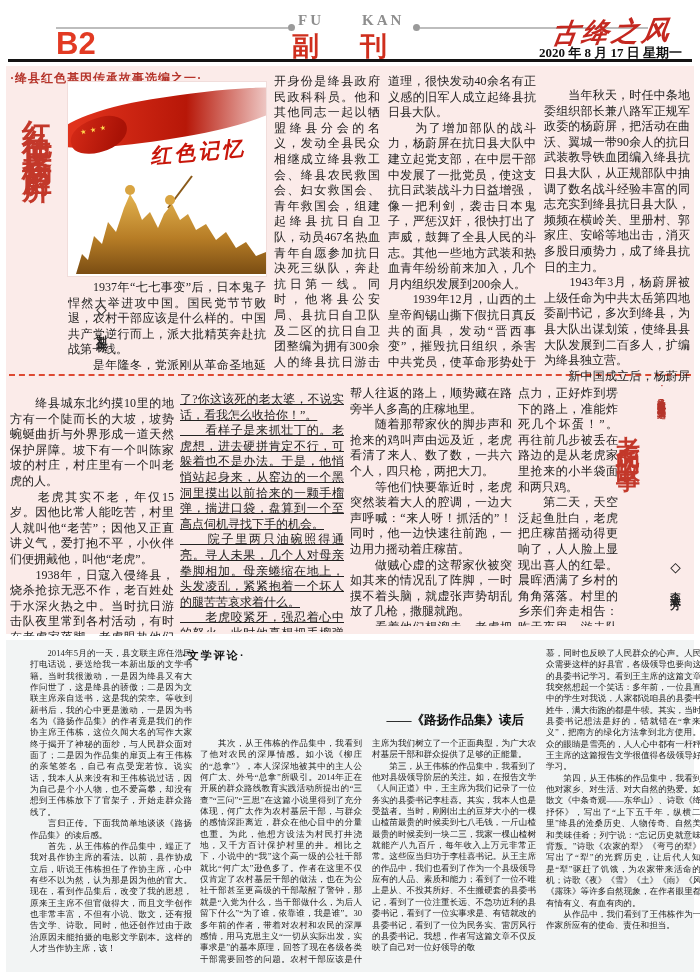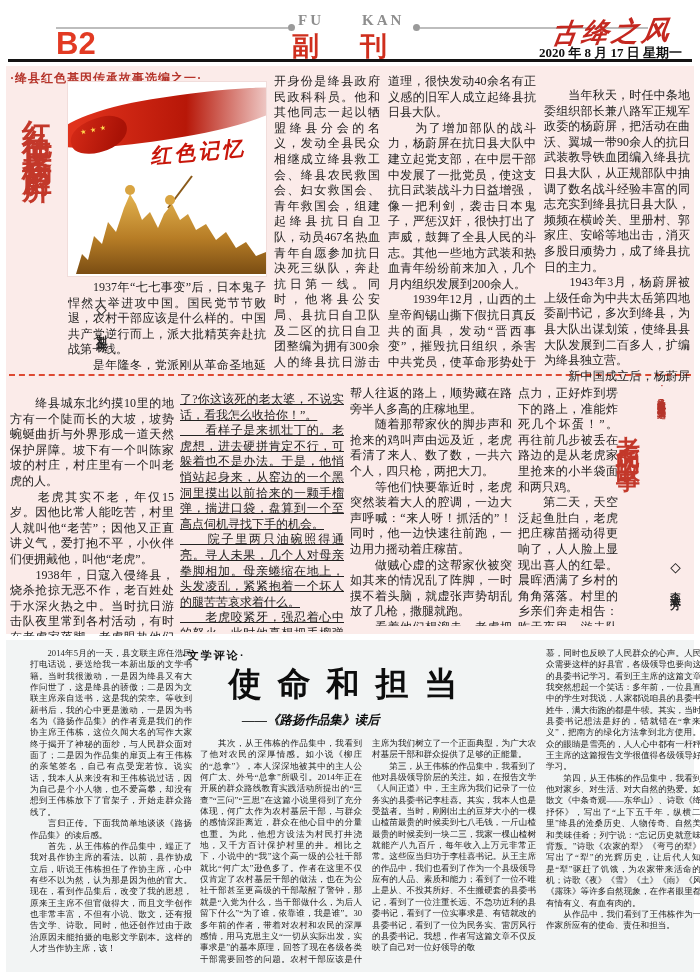--- a/index.html
+++ b/index.html
@@ -50,22 +50,22 @@
   .vtitle2{position:absolute;left:606px;top:40px;height:196px;font-size:24px;font-weight:bold;
            color:#c3382a;letter-spacing:8px;}
   .series2{position:absolute;left:650px;top:4px;height:230px;font-size:8.5px;}
   .byline2{position:absolute;left:662px;top:178px;height:76px;}
   
   .a3{position:absolute;left:6px;top:640px;width:688px;height:332px;background:#f2f4f4;}
   .a3 .col{font-size:8.6px;line-height:1.32;color:#242424;margin-left:20px;}
   .kicker{position:absolute;left:176px;top:8px;font-size:11px;font-weight:bold;color:#111;letter-spacing:2px;}
   .rtitle{position:absolute;left:172px;top:22px;width:346px;text-align:center;font-size:33px;
           font-weight:bold;letter-spacing:16px;color:#0d0d0d;}
-  .rsub{position:absolute;left:236px;top:72px;width:282px;text-align:left;font-size:12.5px;
-        font-weight:bold;color:#0d0d0d;font-style:italic;}
+  .rsub{position:absolute;left:236px;top:72px;width:282px;text-align:right;font-size:12.5px;
+        font-weight:bold;color:#0d0d0d;}
   .signature{position:absolute;left:518px;top:300px;width:168px;text-align:center;font-size:13.5px;
              font-weight:bold;letter-spacing:10px;color:#111;}
 </style>
 </head>
 <body>
 
 <div class="page">
 
   <div class="hdr-line" style="left:56px;width:232px;"></div>
   <div class="hdr-dot" style="left:288px;"></div>
@@ -157,21 +157,20 @@
       <div class="vt byline byline2">◇ 李淑芳</div>
     </article>
   </div>
 
   <section class="a3">
     <div class="col" style="left:4px;top:8px;width:162px;height:318px;">　　2014年5月的一天，县文联主席任浩民打电话说，要送给我一本新出版的文学书籍。当时我很激动，一是因为绛县又有大作问世了，这是绛县的骄傲；二是因为文联主席亲自送书，这是我的荣幸。等收到新书后，我的心中更是激动，一是因为书名为《路扬作品集》的作者竟是我们的作协主席王伟栋，这位久闻大名的写作大家终于揭开了神秘的面纱，与人民群众面对面了；二是因为作品集的扉页上有王伟栋的亲笔签名，自己有点受宠若惊。说实话，我本人从来没有和王伟栋说过话，因为自己是个小人物，也不爱高攀，却没有想到王伟栋放下了官架子，开始走群众路线了。
 　　言归正传。下面我简单地谈谈《路扬作品集》的读后感。
 　　首先，从王伟栋的作品集中，端正了我对县作协主席的看法。以前，县作协成立后，听说王伟栋担任了作协主席，心中有些不以为然，认为那是因为他的官大。现在，看到作品集后，改变了我的思想，原来王主席不但官做得大，而且文学创作也非常丰富，不但有小说、散文，还有报告文学、诗歌。同时，他还创作过由于政治原因未能拍摄的电影文学剧本。这样的人才当作协主席，该！</div>
 
     <div class="kicker">·文学评论·</div>
-    <h1 class="rtitle" style="margin:0;">使命和担当</h1>
     <div class="rsub">——《路扬作品集》读后</div>
 
     <div class="col" style="left:174px;top:98px;width:162px;height:228px;">　　其次，从王伟栋的作品集中，我看到了他对农民的深厚情感。如小说《柳庄的“总拿”》，本人深深地被其中的主人公何广太、外号“总拿”所吸引。2014年正在开展的群众路线教育实践活动所提出的“三查”“三问”“三思”在这篇小说里得到了充分体现，何广太作为农村基层干部，与群众的感情深距离近，群众在他心目中的分量也重。为此，他想方设法为村民打井浇地，又千方百计保护村里的井。相比之下，小说中的“我”这个高一级的公社干部就比“何广太”逊色多了。作者在这里不仅仅肯定了农村基层干部的做法，也在为公社干部甚至更高级的干部敲醒了警钟，那就是“入党为什么，当干部做什么，为后人留下什么”“为了谁，依靠谁，我是谁”。30多年前的作者，带着对农村和农民的深厚感情，用马克思主义“一切从实际出发，实事求是”的基本原理，回答了现在各级各类干部需要回答的问题。农村干部应该是什么样的，王</div>
     <div class="col" style="left:346px;top:98px;width:164px;height:228px;">主席为我们树立了一个正面典型，为广大农村基层干部和群众提供了足够的正能量。
 　　第三，从王伟栋的作品集中，我看到了他对县级领导阶层的关注。如，在报告文学《人间正道》中，王主席为我们记录了一位务实的县委书记李桂喜。其实，我本人也是受益者。当时，刚刚出土的豆芽大小的一棵山楂苗最贵的时候卖到七八毛钱，一斤山楂最贵的时候卖到一块二三，我家一棵山楂树就能产八九百斤，每年收入上万元非常正常。这些应当归功于李桂喜书记。从王主席的作品中，我们也看到了作为一个县级领导应有的人品、素质和能力；看到了一位不唯上是从、不投其所好、不生搬硬套的县委书记，看到了一位注重长远、不急功近利的县委书记，看到了一位实事求是、有错就改的县委书记，看到了一位为民务实、雷厉风行的县委书记。我想，作者写这篇文章不仅反映了自己对一位好领导的敬</div>
     <div class="col" style="left:520px;top:8px;width:164px;height:288px;">慕，同时也反映了人民群众的心声。人民群众需要这样的好县官，各级领导也要向这样的县委书记学习。看到王主席的这篇文章，我突然想起一个笑话：多年前，一位县直初中的学生对我说，人家都说咱县的县委书记姓牛，满大街跑的都是牛犊。其实，当时的县委书记想法是好的，错就错在“拿来主义”，把南方的绿化方法拿到北方使用。群众的眼睛是雪亮的，人人心中都有一杆秤，王主席的这篇报告文学很值得各级领导好好学习。
 　　第四，从王伟栋的作品集中，我看到了他对家乡、对生活、对大自然的热爱。如，散文《中条奇观——东华山》、诗歌《绛县抒怀》，写出了“上下五千年，纵横二百里”绛县的沧桑历史、人物传奇、自然美景和美味佳肴；列宁说：“忘记历史就意味着背叛。”诗歌《农家的犁》《弯弓的犁》，写出了“犁”的光辉历史，让后代人知道是“犁”驱赶了饥饿，为农家带来活命的生机；诗歌《夜》《雪》《土》《雨》《风》《露珠》等许多自然现象，在作者眼里都是有情有义、有血有肉的。
 　　从作品中，我们看到了王伟栋作为一名作家所应有的使命、责任和担当。</div>
 
   </section>

